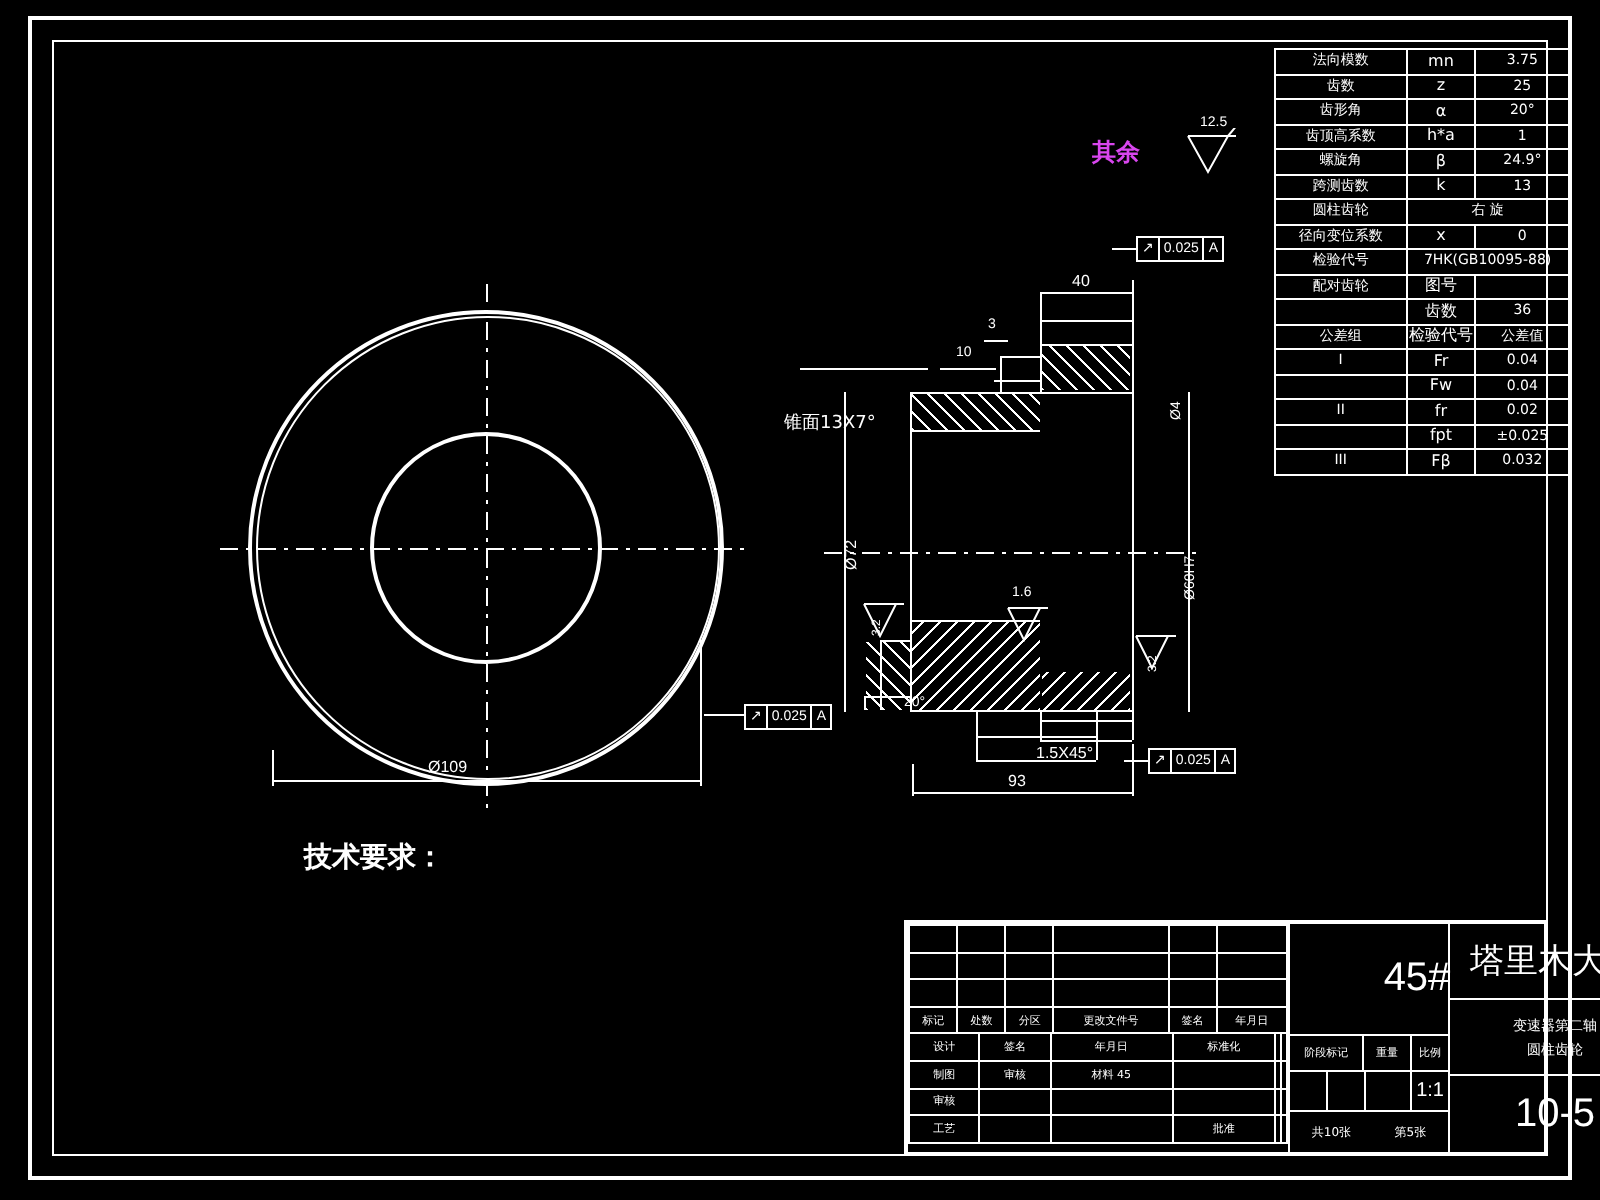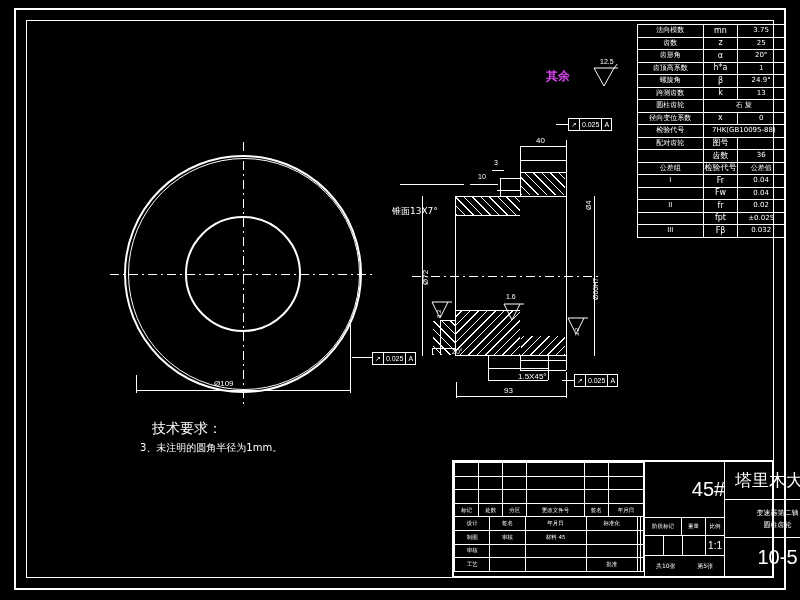--- a/index.html
+++ b/index.html
@@ -277,22 +277,21 @@
         </tr>
         <tr>
           <td class="lbl cn">III</td>
           <td class="sym cn">Fβ</td>
           <td class="val cn">0.032</td>
         </tr>
       </tbody>
   </table>
 
   <div class="abs" style="left:140px;top:420px;">
-    <div class="cn" style="font-size:14px;font-weight:normal;margin-left:12px;">技术要求：</div>
-    <div class="cn" style="font-size:10px;margin-top:3px;">3、未注明的圆角半径为1mm。</div>
+    <div class="cn" style="font-size:14px;font-weight:bold;margin-left:12px;text-align:right;">技术要求：</div>
   </div>
 
   <div class="abs" id="title-block">
 
     <div id="tb-left">
       <table>
         <tbody>
           <tr>
             <td></td>
               <td></td>

